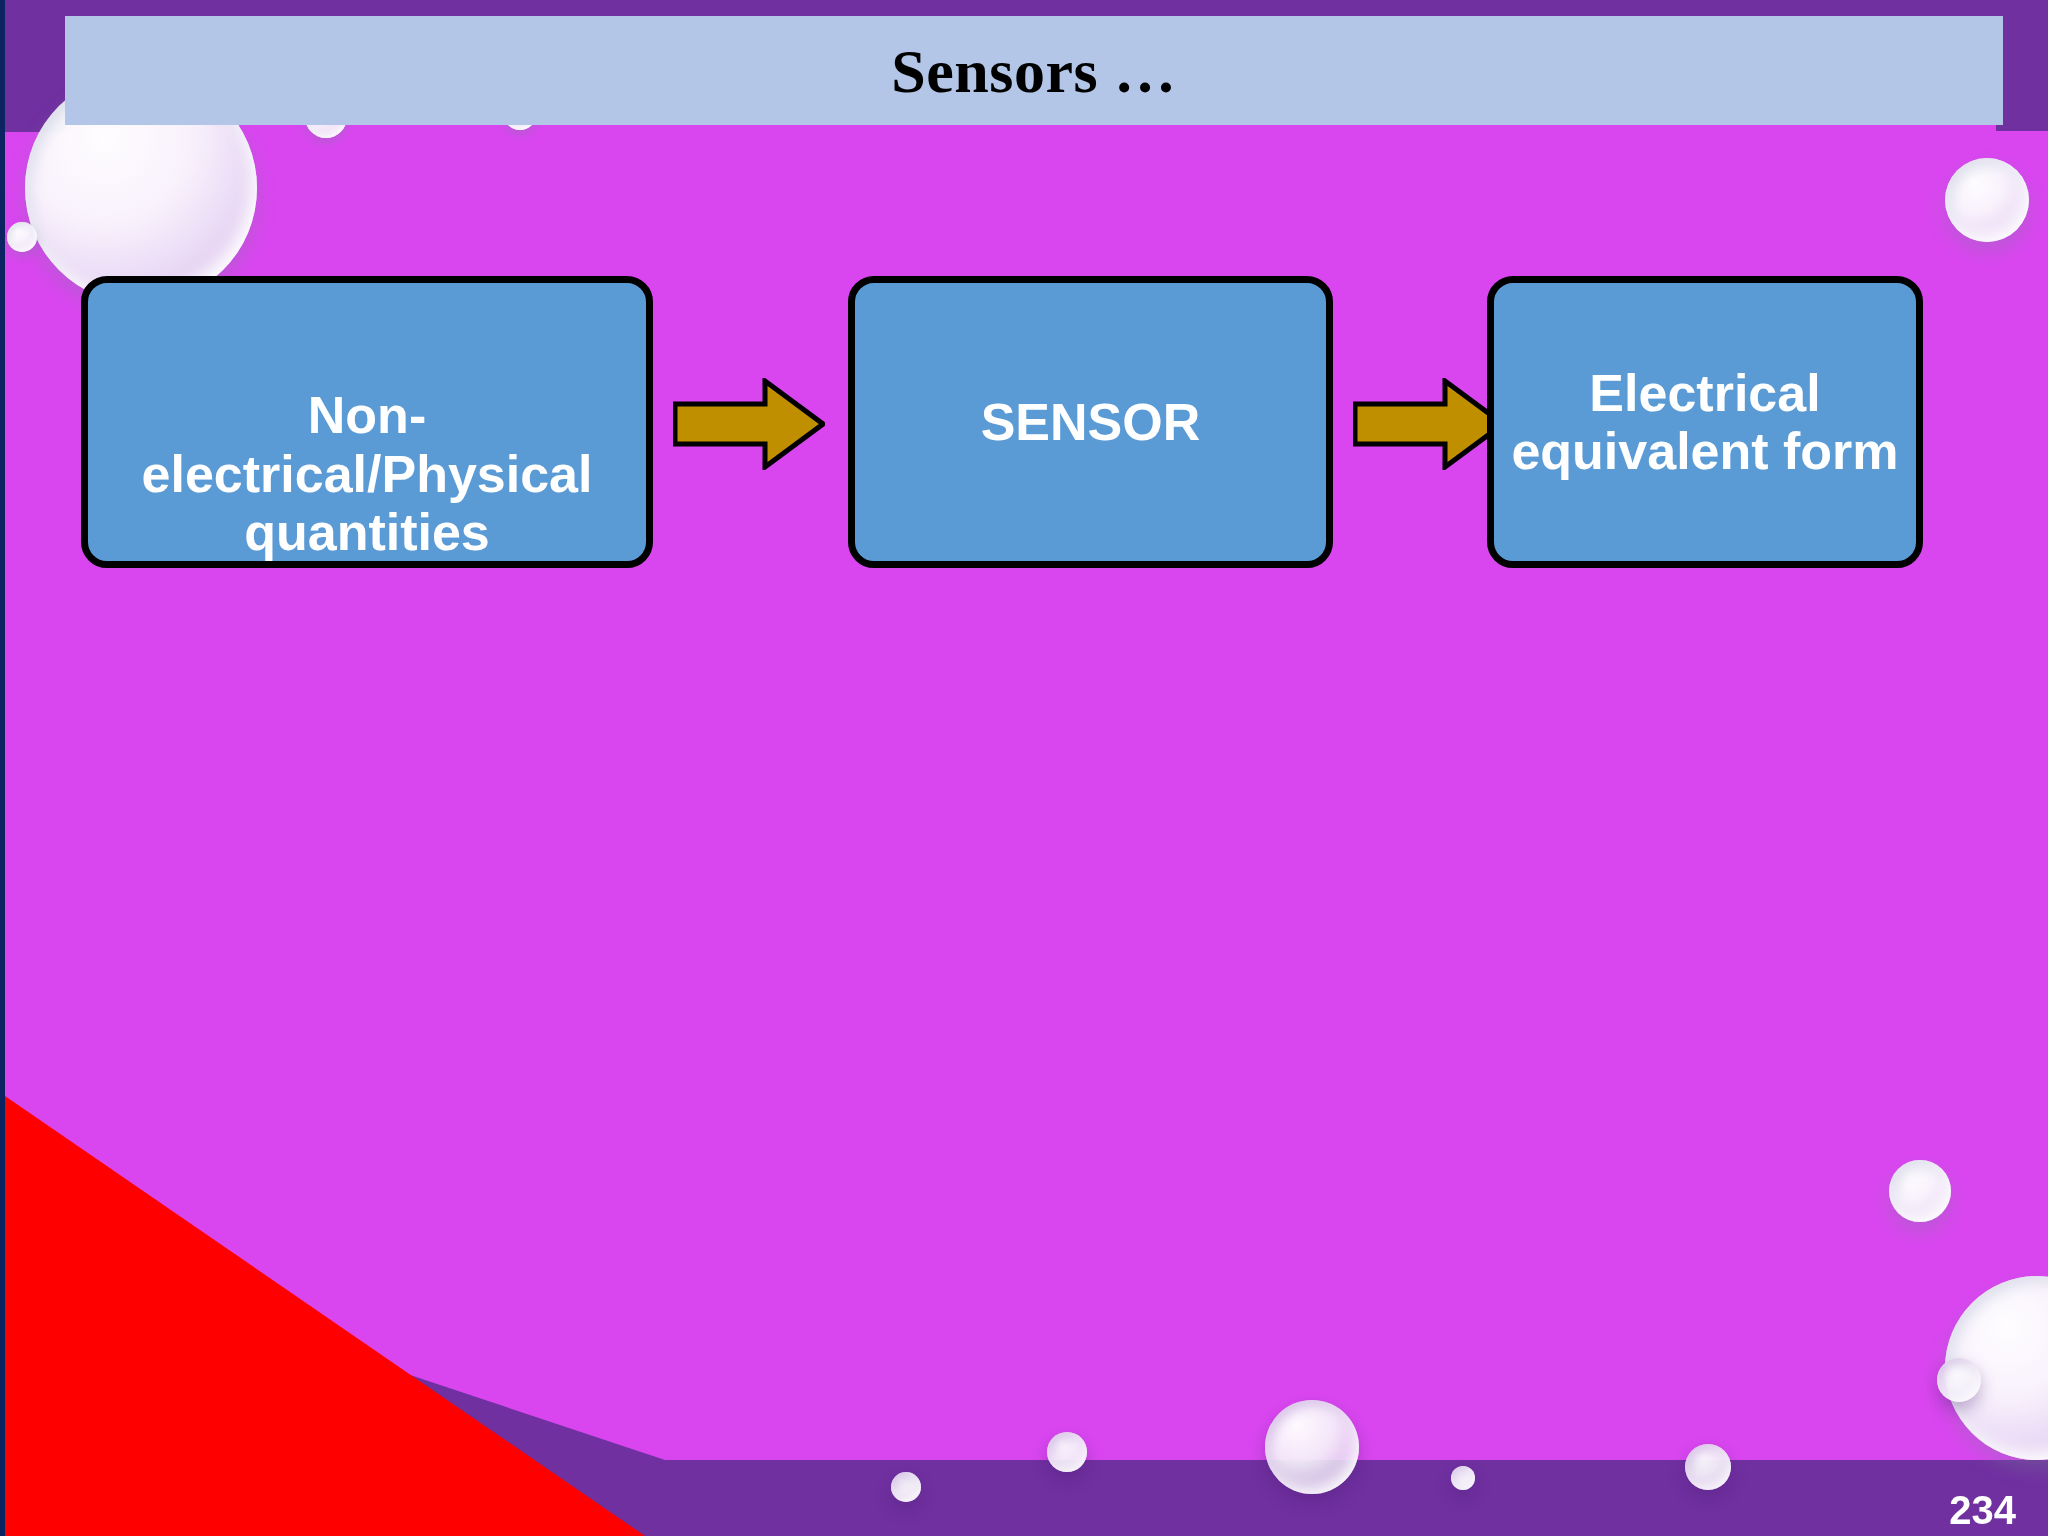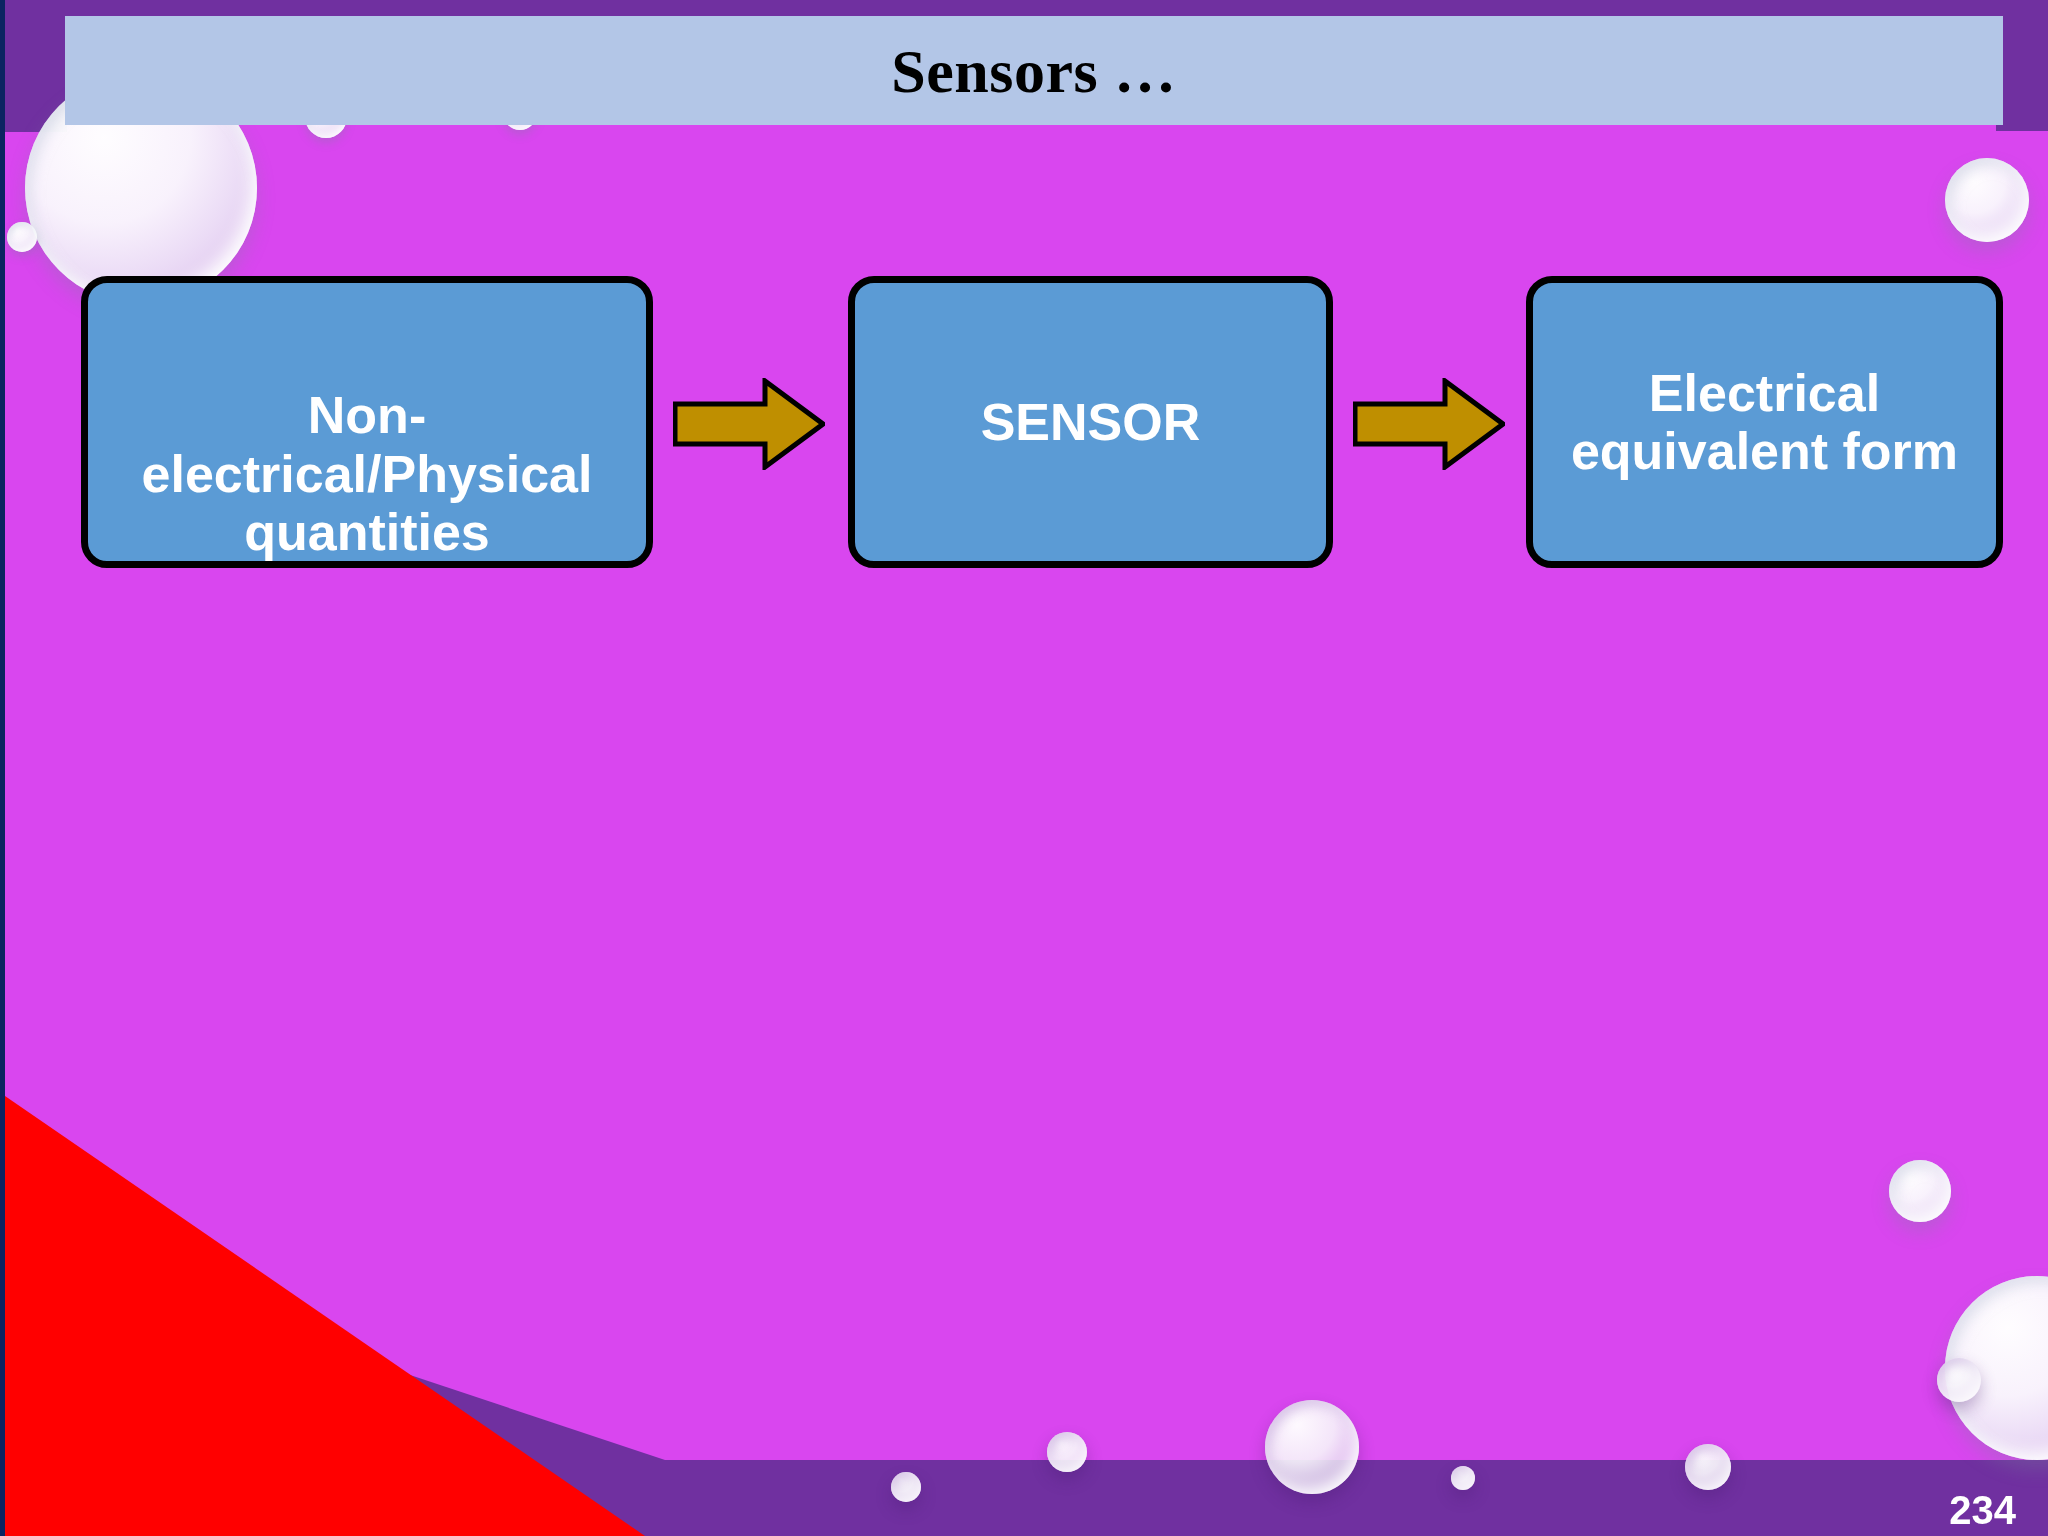--- a/index.html
+++ b/index.html
@@ -167,21 +167,21 @@
     line-height: 1.12;
     white-space: pre-line;
   }
 
   #box-0 { left: 76px;   width: 572px; align-items: flex-end; }
   #box-0 .box-label { font-size: 52px; }
 
   #box-1 { left: 843px;  width: 485px; }
   #box-1 .box-label { font-size: 52px; }
 
-  #box-2 { left: 1521px; width: 477px; }
+  #box-2 { left: 1482px; width: 436px; }
   #box-2 .box-label { font-size: 52px; }
 
   .flow-arrow {
     position: absolute;
     top: 102px;
     width: 152px;
     height: 92px;
   }
   #arrow-0 { left: 668px; }
   #arrow-1 { left: 1348px; }

